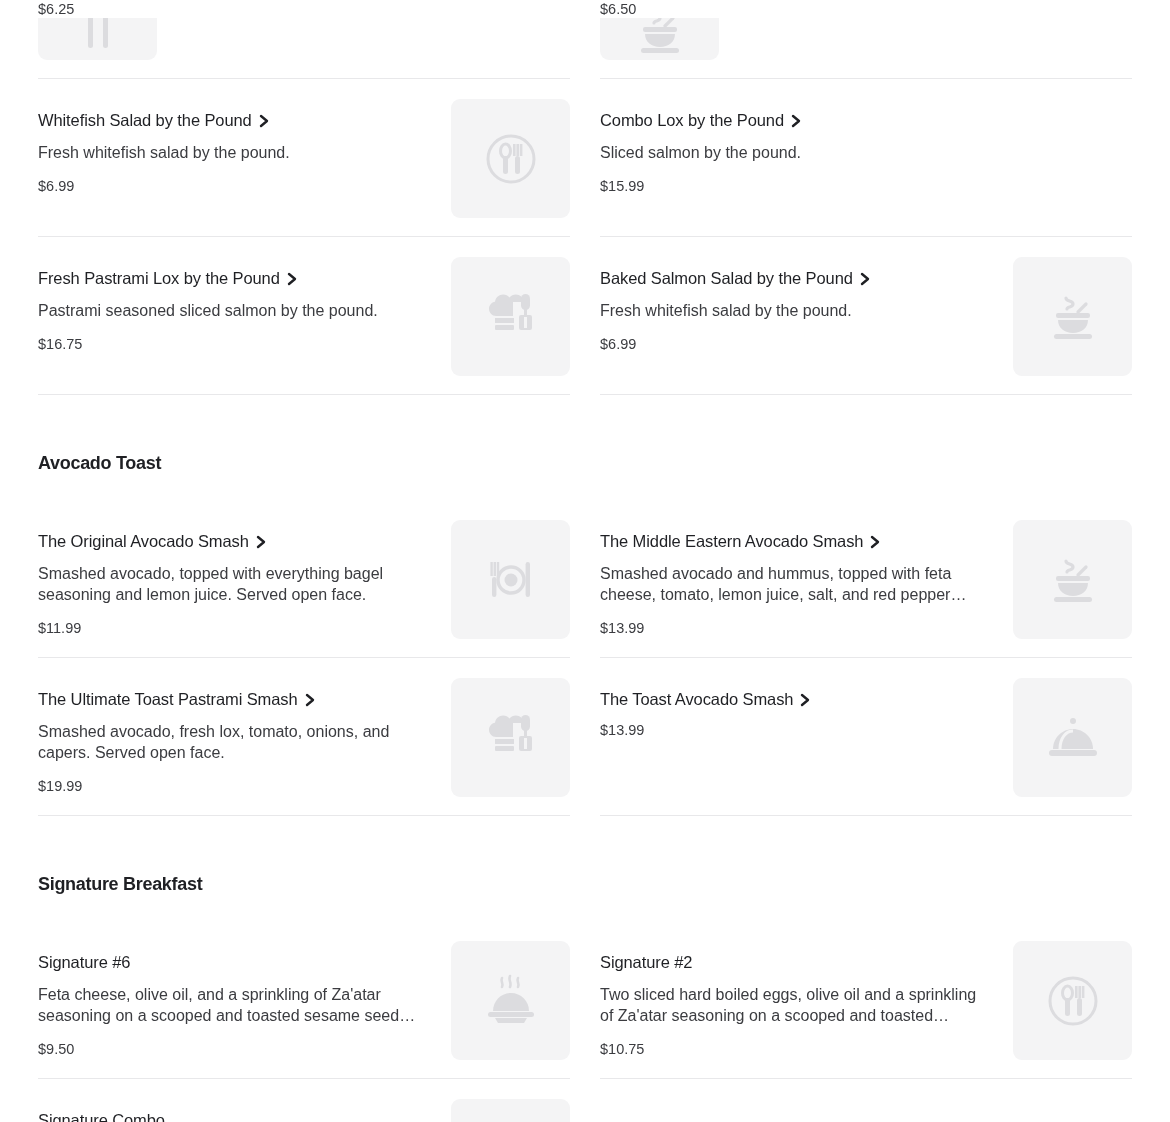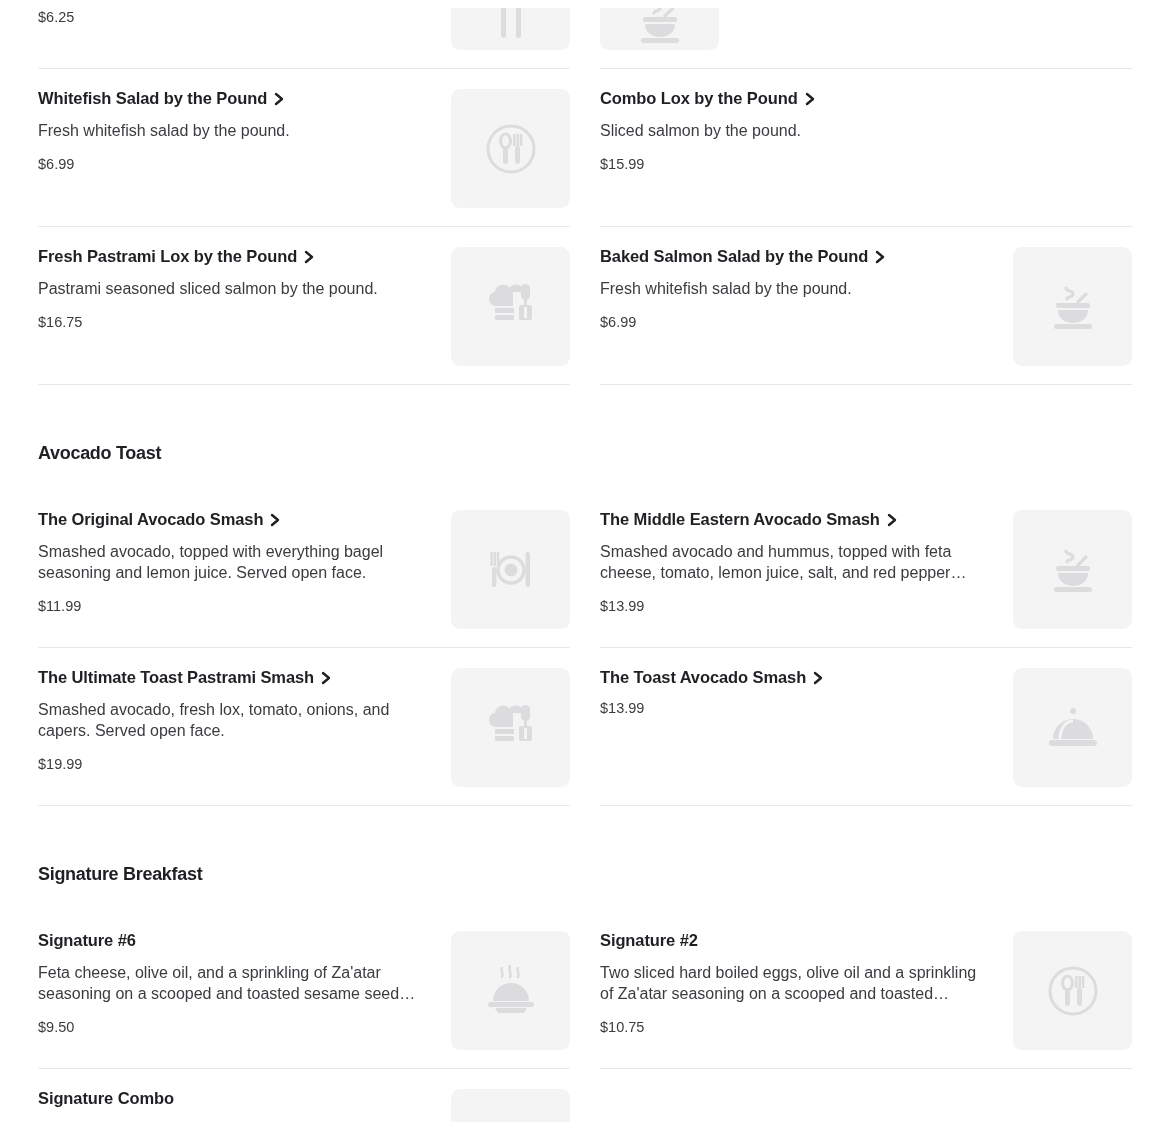--- a/index.html
+++ b/index.html
@@ -49,39 +49,40 @@
     padding: 20px 0 18px 0;
     min-height: 113px;
     box-sizing: border-box;
   }
   .menu-item.no-border {
     border-bottom: none;
   }
   
   .menu-item.clipped {
     min-height: 0;
-    padding-top: 8px;
+    padding-top: 0;
+    flex-direction: column;
   }
 
   .item-text {
     flex: 1 1 auto;
     padding-right: 18px;
     min-width: 0;
   }
 
   .item-title {
     display: flex;
     align-items: center;
     gap: 6px;
     font-size: 16.5px;
-    font-weight: bold;
+    font-weight: normal;
     letter-spacing: -0.1px;
     color: #1f2024;
     line-height: 1.2;
-    margin: 0 0 11px 0;
+    margin: 12px 0 11px 0;
   }
 
   .chevron-icon {
     display: inline-flex;
     align-items: center;
     flex: 0 0 auto;
     margin-top: 1px;
   }
   .chevron-icon svg { display: block; }
 
@@ -144,20 +145,23 @@
           <div class="item-image">
             <span class="placeholder-icon" style="margin-top: -16px;">
               <svg width="56" height="56" viewBox="0 0 56 56">
                 <rect x="18" y="6" width="5" height="40" rx="2.5" fill="#dcdcdf"></rect>
                 <rect x="33" y="6" width="5" height="40" rx="2.5" fill="#dcdcdf"></rect>
               </svg>
             </span>
           </div>
         </div>
         <div class="menu-item clipped">
+          <div class="item-text">
+            <div class="item-price">$6.50</div>
+          </div>
           <div class="item-image">
             <span class="placeholder-icon" style="margin-top: -16px;">
               <svg width="58" height="58" viewBox="0 0 58 58">
                 <path d="M22 10c0 4 7 2 7 6s-6 2-6 5" fill="none" stroke="#dcdcdf" stroke-width="3.2" stroke-linecap="round"></path>
                 <path d="M34 24l8-8" fill="none" stroke="#dcdcdf" stroke-width="3.2" stroke-linecap="round"></path>
                 <rect x="12" y="25" width="34" height="5" rx="2" fill="#dcdcdf"></rect>
                 <path d="M14 32h30c0 8-6.7 13-15 13S14 40 14 32z" fill="#dcdcdf"></path>
                 <rect x="10" y="46" width="38" height="5" rx="2.5" fill="#dcdcdf"></rect>
               </svg>
             </span>

